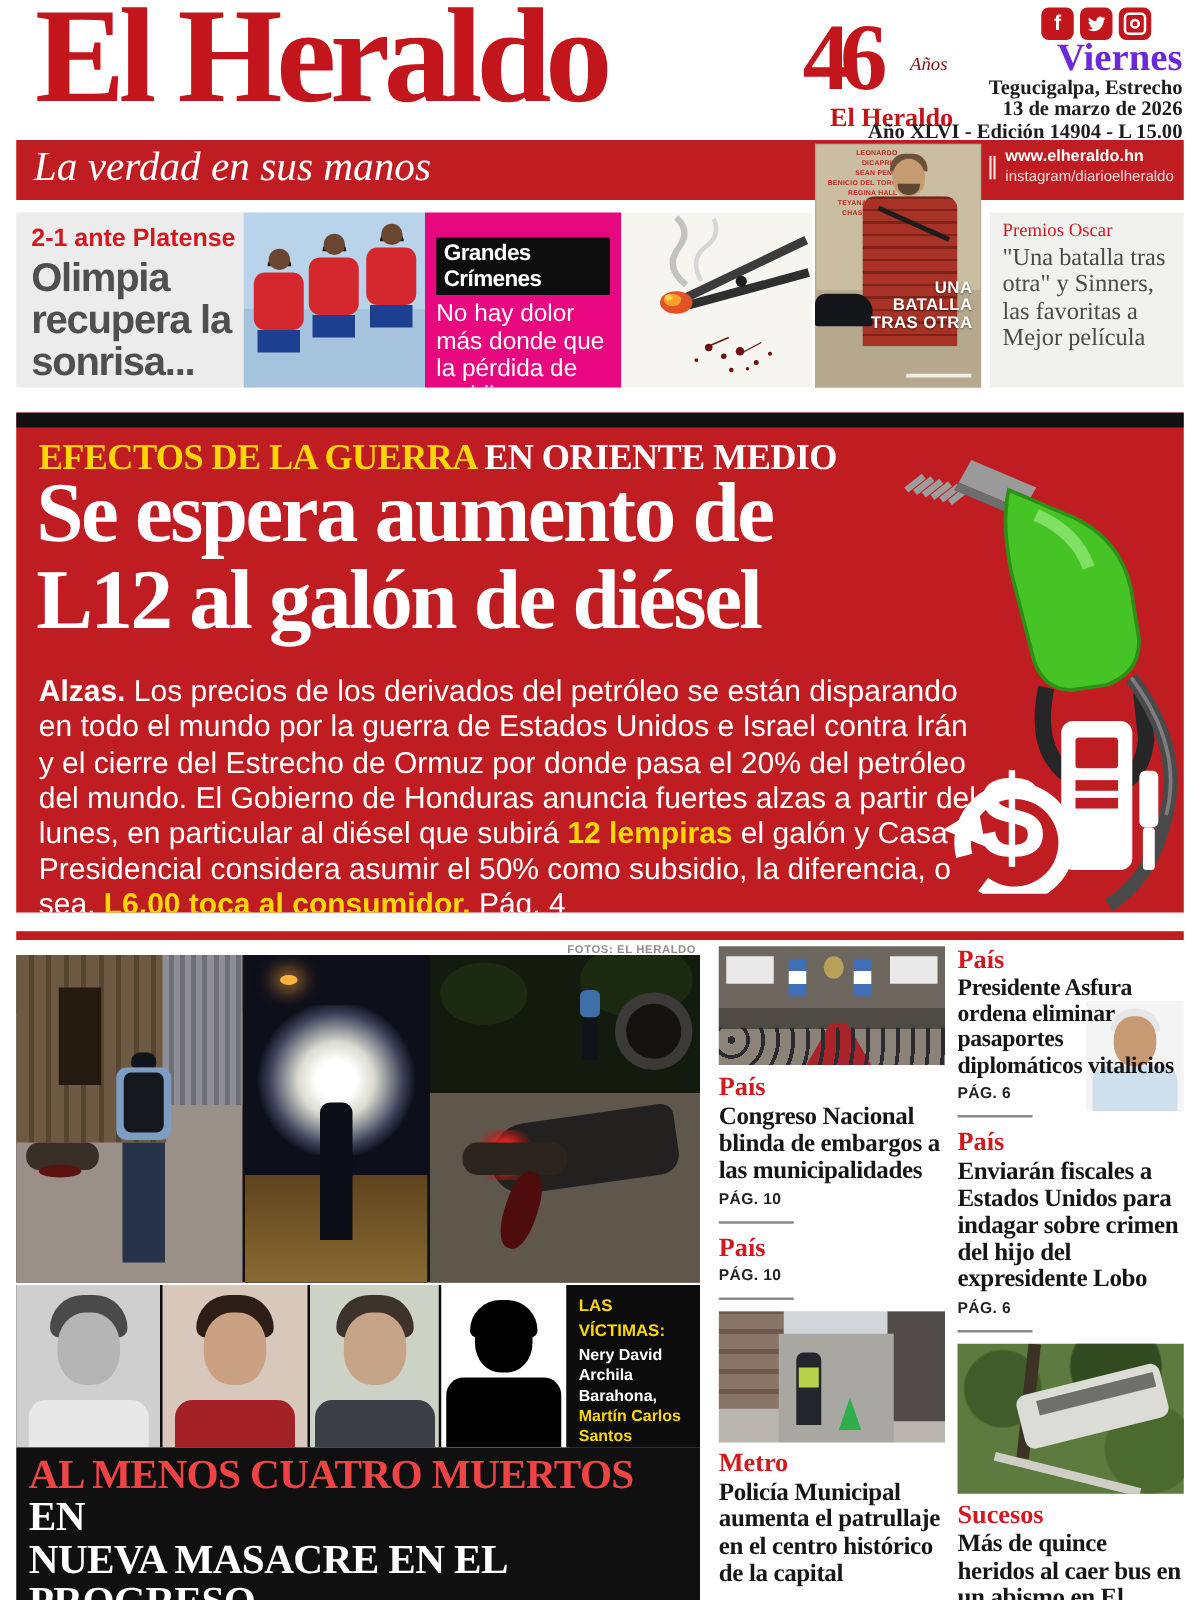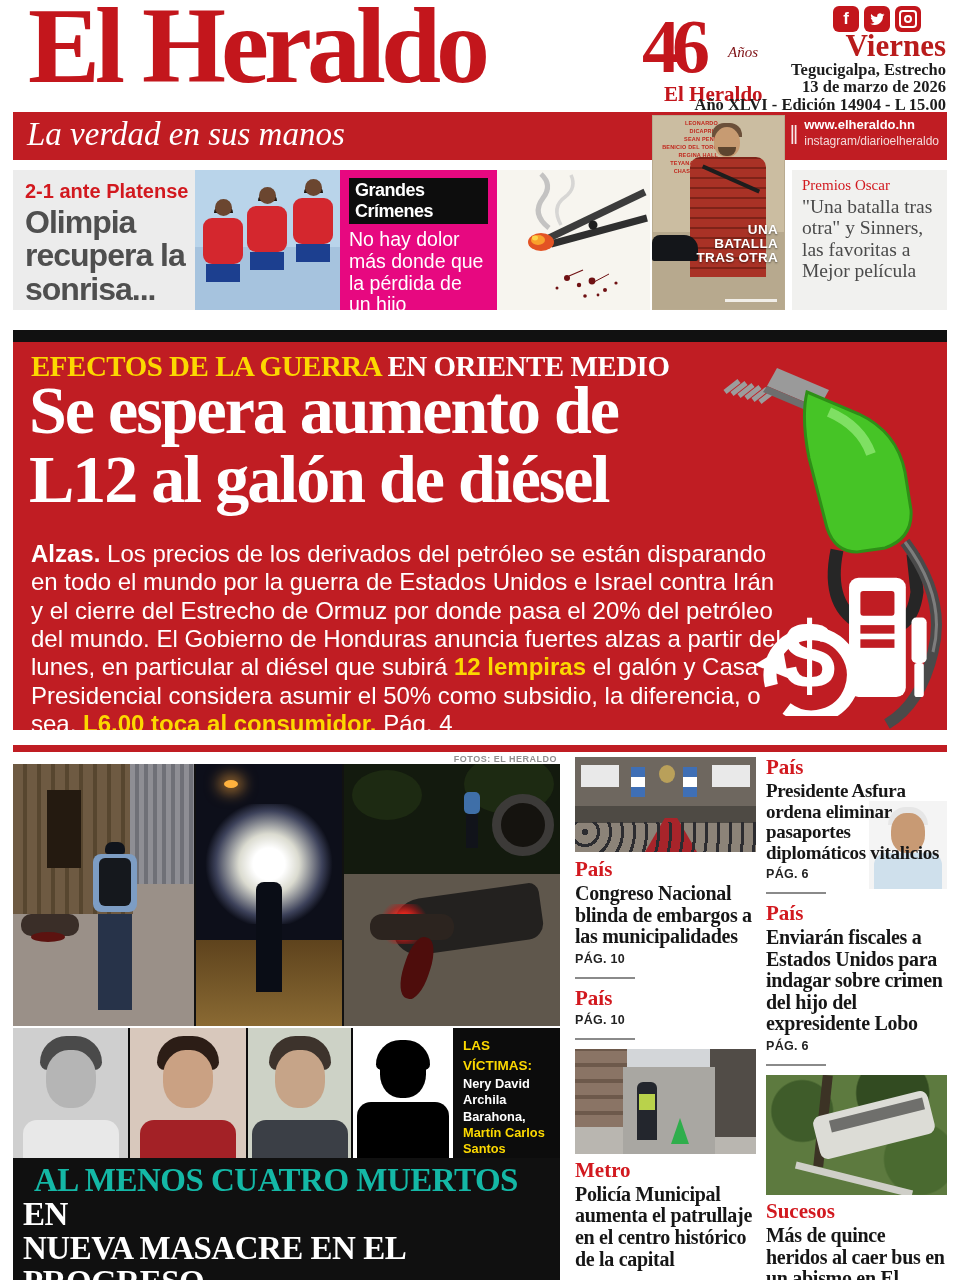--- a/index.html
+++ b/index.html
@@ -17,21 +17,21 @@
   .anniv .brand{position:absolute;left:22px;top:68px;font-family:"Liberation Serif",serif;
         font-weight:bold;font-size:21px;color:#c3161c;}
   .social{left:833px;top:6px;display:flex;gap:5px;}
   .sicon{width:26px;height:26px;border-radius:6px;background:#c3161c;color:#fff;
         display:flex;align-items:center;justify-content:center;font-weight:bold;font-size:17px;}
   .sicon svg{width:16px;height:16px;}
   .insta{width:14px;height:14px;border:2px solid #fff;border-radius:4px;position:relative;}
   .insta::after{content:"";position:absolute;left:3px;top:3px;width:4px;height:4px;
         border:2px solid #fff;border-radius:50%;}
   .dateblock{right:14px;top:30px;text-align:right;font-family:"Liberation Serif",serif;color:#1d1d1d;}
-  .weekday{font-size:31px;font-weight:bold;color:#b91c1c;line-height:1;}
+  .weekday{font-size:31px;font-weight:bold;color:#6d28d9;line-height:1;}
   .dateline{font-size:16.5px;font-weight:bold;line-height:1.05;}
   
   .banner{left:13px;top:112px;width:934px;height:48px;background:#c01d23;}
   .slogan{left:14px;top:4px;font-family:"Liberation Serif",serif;font-style:italic;
         color:#fff;font-size:33px;}
   .handles{right:8px;top:5px;display:flex;align-items:center;gap:8px;color:#fff;}
   .hfrag{text-align:right;font-size:11.5px;color:#f0b9b9;line-height:1.3;}
   .hbars{font-size:20px;color:#fff;opacity:.9;letter-spacing:-2px;}
   .hsite{text-align:left;line-height:1.3;}
   .hsite .w{font-weight:bold;font-size:13px;}
@@ -40,21 +40,21 @@
   .tbox{top:170px;height:140px;overflow:hidden;}
   .olimpia{left:13px;width:194px;background:#ececec;padding:10px 12px;box-sizing:border-box;}
   .kick-red{color:#d2191f;font-weight:bold;font-size:20px;}
   .olhead{color:#4f4f4f;font-weight:bold;font-size:32px;line-height:1.04;margin-top:3px;letter-spacing:-1px;}
   .soccer{left:195px;width:145px;background:linear-gradient(#b9d4ea 0 55%,#a6c3de 55% 100%);}
   .player{position:absolute;width:44px;}
   .player .head{width:17px;height:17px;border-radius:50%;background:#6b4630;margin:0 auto;}
   .player .hair{width:19px;height:9px;border-radius:9px 9px 0 0;background:#1e150f;margin:0 auto -14px;}
   .player .torso{width:40px;height:46px;border-radius:9px;background:#d4272e;margin:2px auto 0;}
   .player .shorts{width:34px;height:18px;background:#1c3f8f;margin:0 auto;}
-  .magenta{left:340px;width:157px;background:#e70880;padding:8px 9px;box-sizing:border-box;color:#fff;}
+  .magenta{left:340px;width:157px;background:#e70880;padding:20px 9px;box-sizing:border-box;color:#fff;}
   .chip{display:inline-block;background:#0d0d0d;color:#fff;font-weight:bold;font-size:18px;
         padding:2px 6px;letter-spacing:-.5px;}
   .magtext{font-size:19.5px;line-height:1.12;margin-top:5px;font-weight:500;}
   .pincers{left:497px;width:153px;}
   .poster{left:652px;top:115px;width:133px;height:195px;z-index:6;
         background:linear-gradient(#cbbda1 0 60%,#b7a98e 60% 100%);overflow:hidden;
         box-shadow:0 0 0 1px #b9ab90 inset;}
   .cast{position:absolute;left:6px;top:5px;color:#c0271d;font-weight:bold;font-size:5.5px;
         line-height:1.45;text-align:right;width:60px;letter-spacing:.2px;}
   .actor-head{position:absolute;left:62px;top:12px;width:26px;height:30px;border-radius:50% 50% 45% 45%;
@@ -139,21 +139,21 @@
   .names{position:absolute;left:442px;top:0;width:105px;height:130px;background:#0c0c0c;
         box-sizing:border-box;padding:7px 8px;line-height:1.28;}
   .names .t{color:#fcd800;font-weight:bold;font-size:13.5px;}
   .names .n{font-size:12.8px;font-weight:bold;color:#fff;}
   .names .ny{font-size:12.8px;font-weight:bold;color:#fcd800;}
   
   .blackbox{left:13px;top:1158px;width:547px;height:122px;background:#101010;
         box-sizing:border-box;padding:5px 10px 0;}
   .bbh{font-family:"Liberation Serif",serif;font-weight:bold;font-size:33px;line-height:1.03;
         letter-spacing:-.5px;color:#fff;}
-  .bbh .y{color:#14b8a6;margin-left:11px;}
+  .bbh .y{color:#ef4444;}
   
   .col{position:absolute;top:757px;width:181px;}
   .colA{left:575px;}
   .colB{left:766px;}
   .photo{position:relative;width:100%;overflow:hidden;}
   .label{font-family:"Liberation Serif",serif;font-weight:bold;font-size:21px;color:#d2191f;line-height:1;}
   .bhead{font-family:"Liberation Serif",serif;font-weight:bold;font-size:20px;color:#161616;
         line-height:1.08;letter-spacing:-.3px;margin-top:3px;}
   .bpage{font-size:12.5px;font-weight:bold;color:#222;letter-spacing:.3px;margin-top:4px;}
   .divider{width:60px;border-top:2px solid #8a8a8a;margin:11px 0 9px;}

